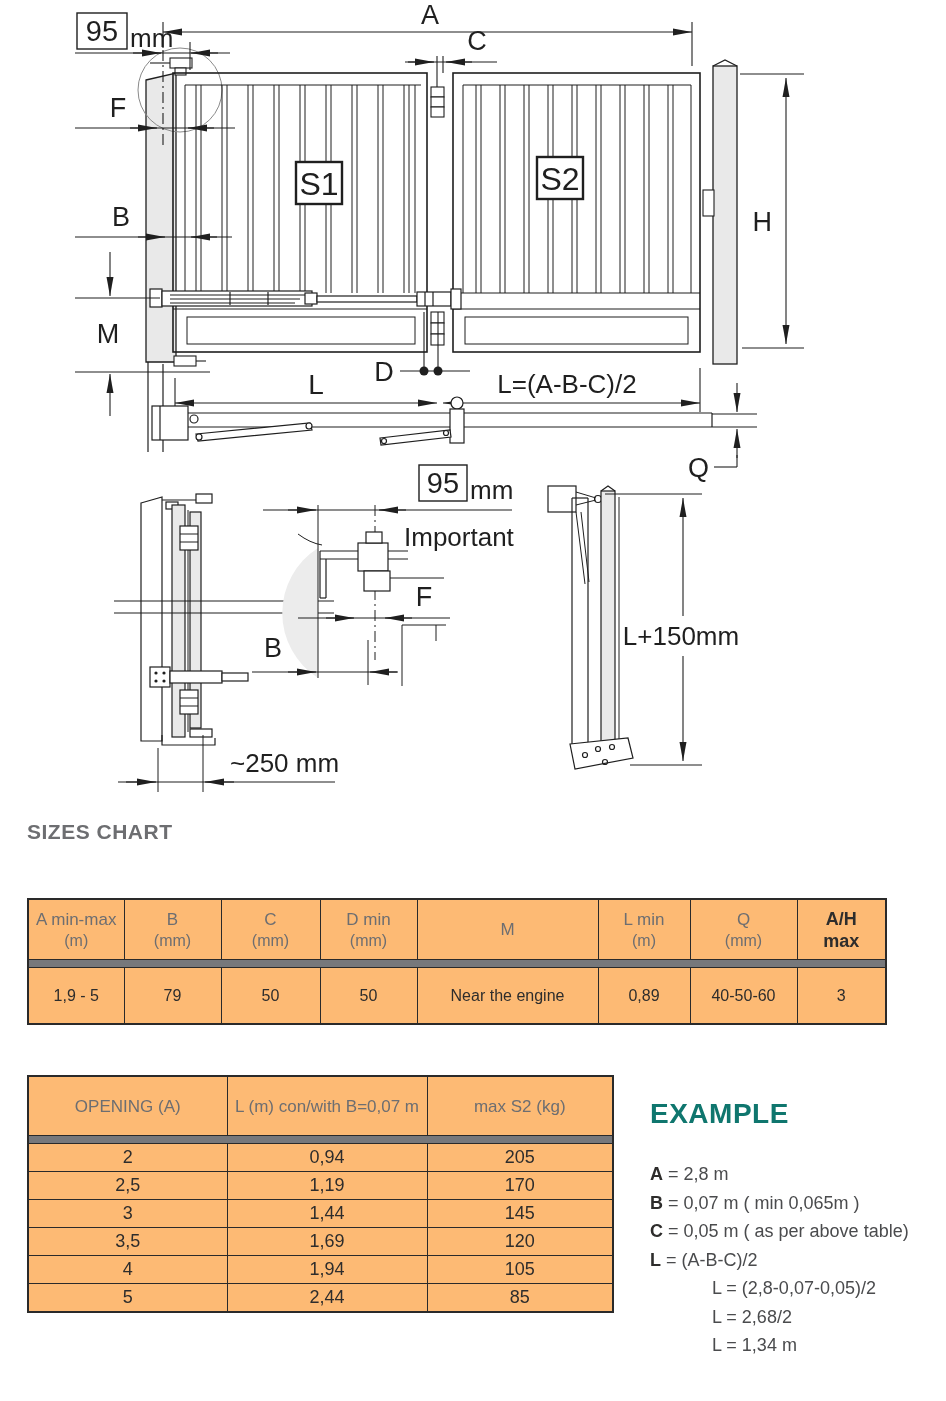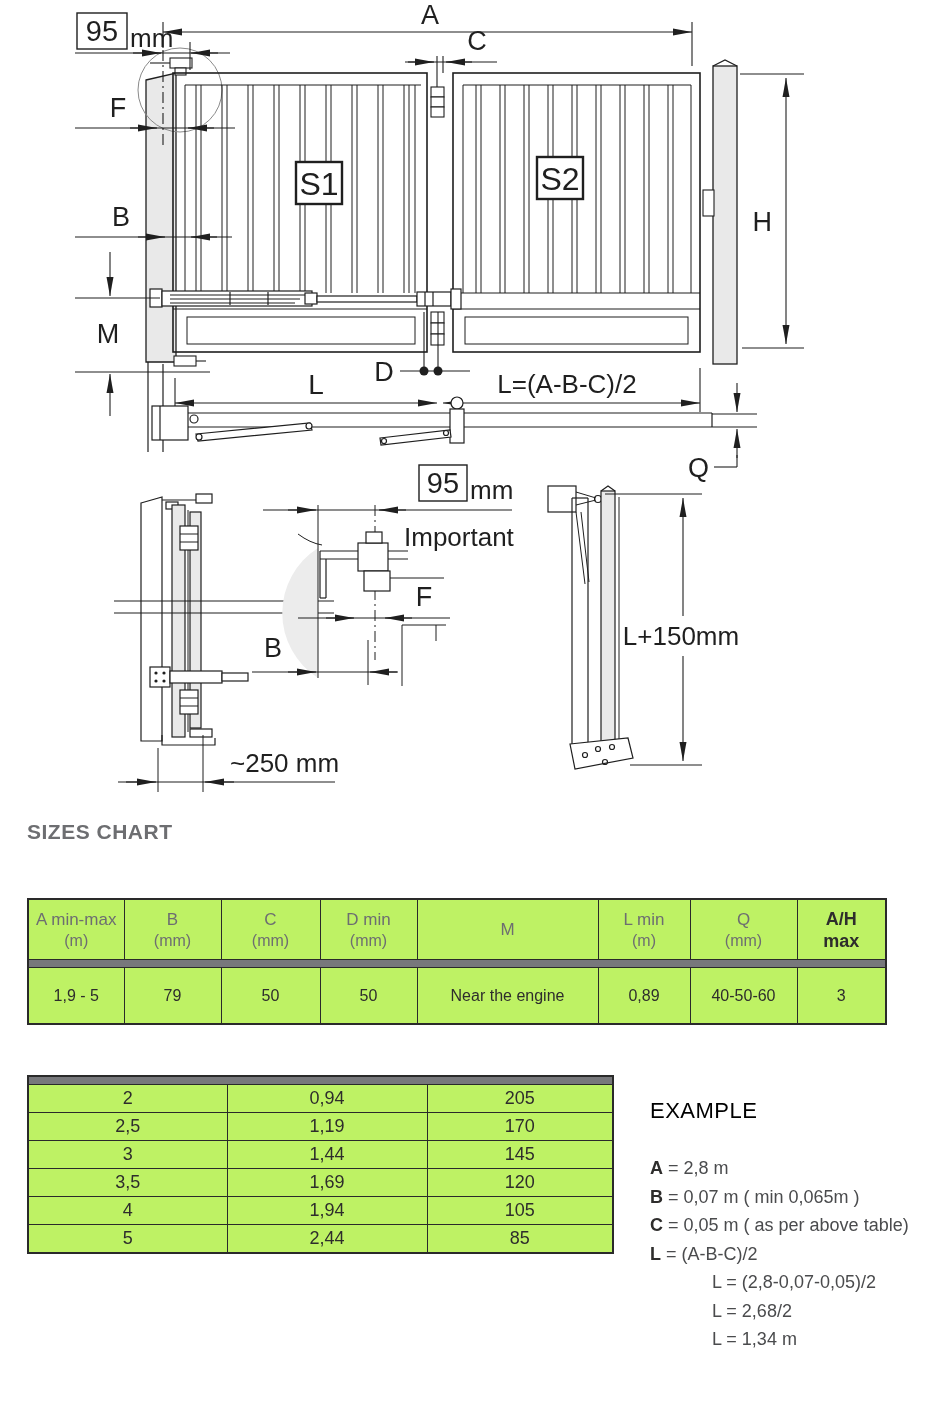--- a/index.html
+++ b/index.html
@@ -1,36 +1,36 @@
 <!DOCTYPE html>
 <html><head>
 <meta charset="utf-8">
 <style>
   html,body{margin:0;padding:0;background:#fff;}
   body{width:946px;height:1401px;position:relative;font-family:"Liberation Sans",sans-serif;color:#2e2d2c;}
   svg text{font-family:"Liberation Sans",sans-serif;fill:#1f1f1f;}
   .diagram{position:absolute;left:0;top:0;}
   .sec-title{position:absolute;font-size:21px;font-weight:bold;letter-spacing:.5px;color:#6d6e71;}
-  table{border-collapse:collapse;position:absolute;table-layout:fixed;background:#bef264;}
+  table{border-collapse:collapse;position:absolute;table-layout:fixed;background:#fdba74;}
   table,td{border:1px solid #2a2a2a;}
   table{border-width:2px;}
   td{text-align:center;vertical-align:middle;padding:0;}
   .hd{color:#6d6e71;font-size:17px;line-height:21px;}
   .hd .sub{font-size:16px;}
   .hd-strong{color:#2e2d2c;font-weight:bold;font-size:18px;line-height:22px;}
   .band td{background:#77787b;height:7px;border-left:none;border-right:none;padding:0;line-height:0;}
   .val{font-size:16px;color:#2e2d2c;}
   #sizes-table{left:27px;top:898px;width:858px;}
   #sizes-table .hrow td{height:59px;}
   #sizes-table .vrow td{height:55px;}
   #opening-table{left:27px;top:1075px;width:585px;}
   #opening-table .hrow td{height:58px;font-size:17px;}
   #opening-table .drow td{height:27px;font-size:18px;}
   .example{position:absolute;left:650px;top:1098px;width:290px;}
-  .example h3{margin:0 0 30px 0;font-size:22px;font-weight:normal;letter-spacing:.5px;color:#000000;}
+  .example h3{margin:0 0 30px 0;font-size:28px;font-weight:bold;letter-spacing:.5px;color:#0f766e;}
   .example .ln{font-size:18px;line-height:28.5px;color:#4a4b4d;white-space:nowrap;}
   .example .ln b{color:#2e2d2c;}
   .example .step{font-size:18px;line-height:28.5px;color:#4a4b4d;margin-left:62px;white-space:nowrap;}
 </style>
 </head>
 <body>
 
 <svg class="diagram" width="946" height="845" viewBox="0 0 946 845">
   <defs>
     <marker id="ar" markerUnits="userSpaceOnUse" markerWidth="20" markerHeight="8" refX="19" refY="4" orient="auto-start-reverse">
@@ -365,20 +365,25 @@
 </tbody>
   </table>
 
 <table id="opening-table">
   <colgroup>
       <col style="width:199px">
       <col style="width:200px">
       <col style="width:186px">
     </colgroup>
   <tbody>
+      <tr class="hrow hd">
+    <td>OPENING (A)</td>
+    <td>L (m) con/with B=0,07 m</td>
+    <td>max S2 (kg)</td>
+  </tr>
   <tr class="band">
         <td colspan="3"></td>
       </tr>
   <tr class="drow">
     <td>2</td>
     <td>0,94</td>
     <td>205</td>
   </tr>
   <tr class="drow">
     <td>2,5</td>

